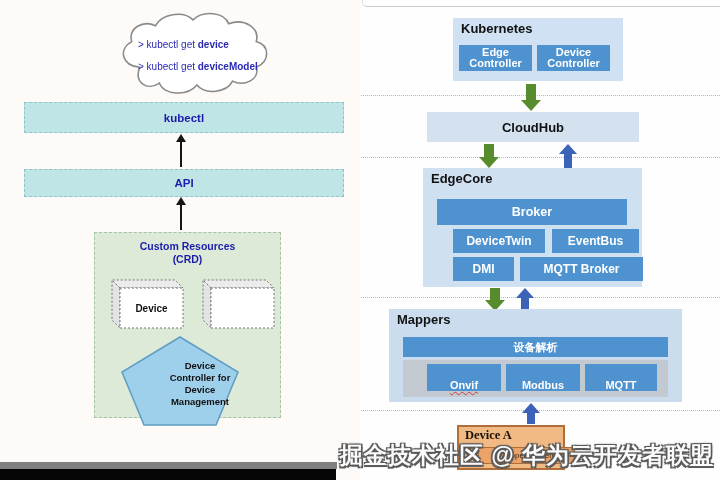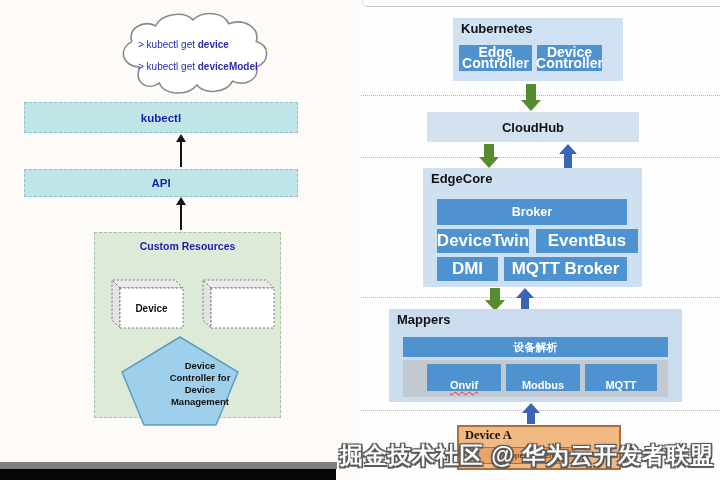--- a/index.html
+++ b/index.html
@@ -14,21 +14,21 @@
     border-bottom:1px solid #c9c9c9; border-left:1px solid #dddddd; border-radius:0 0 0 5px; }
   .dotline { position:absolute; left:361px; width:359px; height:0; border-top:1px dotted #b9b9b9; }
 
   
   .cloud-wrap { position:absolute; left:110px; top:8px; width:168px; height:90px; }
   .cloud-wrap svg { position:absolute; inset:0; }
   .cloud-text { position:absolute; left:28px; top:26px; font-size:10px; color:#2a2ab2; line-height:22px; white-space:nowrap; }
   .cloud-text b { font-weight:bold; }
 
   
-  .teal-bar { position:absolute; left:24px; width:274px; background:var(--teal-box);
+  .teal-bar { position:absolute; left:24px; width:320px; background:var(--teal-box);
     border:1px dashed var(--teal-border); display:flex; align-items:center; justify-content:center;
     color:var(--navy-text); font-weight:bold; font-size:11.5px; }
 
   
   .thin-arr { position:absolute; width:2px; background:#151515; }
   .thin-arr::before { content:""; position:absolute; top:-7px; left:-4px; width:0; height:0;
     border-left:5px solid transparent; border-right:5px solid transparent; border-bottom:8px solid #151515; }
 
   
   .crd-box { position:absolute; left:94px; top:232px; width:187px; height:186px;
@@ -50,37 +50,37 @@
   .box-k8s      { left:453px; top:18px;  width:170px; height:63px;  background:var(--panel-blue); }
   .box-cloudhub { left:427px; top:112px; width:212px; height:30px;  background:var(--cloudhub-blue);
                   display:flex; align-items:center; justify-content:center; }
   .box-edgecore { left:423px; top:168px; width:219px; height:119px; background:var(--edgecore-blue); }
   .box-mappers  { left:389px; top:309px; width:293px; height:93px;  background:var(--mappers-blue);padding-left:48px; }
   .panel-title { position:absolute; left:8px; top:3px; font-size:13px; font-weight:600; color:#111; }
   .cloudhub-label { font-size:13px; font-weight:600; color:#111; }
 
   .blue-btn { position:absolute; background:var(--button-blue); color:#fff; font-weight:600;
     display:flex; align-items:center; justify-content:center; text-align:center; }
-  .btn-2line { font-size:14px; line-height:11px; padding:0 0; }
-  .btn-mid   { font-size:17px; }
+  .btn-2line { font-size:11px; line-height:11px; padding:0 0; }
+  .btn-mid   { font-size:12px;margin-left:16px; }
   .btn-big   { font-size:12.5px; }
   .btn-sm    { font-size:11px;align-items:flex-end; }
   .grey-row { position:absolute; left:14px; top:51px; width:265px; height:37px; background:var(--grey-row); }
   .squiggle { text-decoration:underline wavy #cc3b3b; text-decoration-thickness:1px; text-underline-offset:2px; }
 
   
   .arr { position:absolute; display:flex; flex-direction:column; align-items:center; }
   .arr .shaft { flex:1; }
   .arr.green .shaft { width:10px; background:var(--arrow-green); }
   .arr.blue  .shaft { width:8px;  background:var(--arrow-blue); }
   .arr.down.green .head { width:0; height:0; border-left:10px solid transparent; border-right:10px solid transparent; border-top:11px solid var(--arrow-green); }
   .arr.up.blue    .head { width:0; height:0; border-left:9px solid transparent;  border-right:9px solid transparent;  border-bottom:10px solid var(--arrow-blue); }
 
   
-  .device-a { position:absolute; left:457px; top:425px; width:164px; height:45px;
+  .device-a { position:absolute; left:457px; top:425px; width:108px; height:45px;
     background:var(--device-orange); border:2px solid var(--device-border); }
   .device-a-title { position:absolute; left:6px; top:1px; font-family:"Liberation Serif", serif;
     font-size:12.5px; font-weight:bold; color:#1a1208; }
   .device-a-inner { position:absolute; left:19px; top:20px; width:97px; height:17px;
     background:var(--device-orange-inner); border:1px solid var(--device-border);
     display:flex; align-items:center; justify-content:center; font-size:8px; color:#33220f; }
 
   
   .watermark { position:absolute; right:6px; top:440px; font-size:23px; font-weight:bold;
     letter-spacing:1px; color:#fbfbfb; white-space:nowrap;
@@ -120,20 +120,21 @@
 
   <div class="teal-bar" style="top:169px;height:28px">
     <span>API</span>
   </div>
 
   <div class="thin-arr" style="left:180px;top:204px;height:26px"></div>
 
   <div class="crd-box">
     <div class="crd-title">
       <div>Custom Resources</div>
+      <div>(CRD)</div>
     </div>
   </div>
 
   <div class="cube" style="left:106px;top:276px">
     <svg viewBox="0 0 78 54">
       <polygon points="14,12 6,4 6,44 14,52" fill="#e3e3e3" stroke="#777" stroke-width="1" stroke-dasharray="2,2"></polygon>
       <polygon points="14,12 6,4 69,4 77,12" fill="#ececec" stroke="#777" stroke-width="1" stroke-dasharray="2,2"></polygon>
       <rect x="14" y="12" width="63" height="40" fill="#ffffff" stroke="#777" stroke-width="1" stroke-dasharray="2,2"></rect>
     </svg>
     <div class="cube-label">Device</div>
@@ -154,21 +155,21 @@
     <div class="pent-text">
       <div>Device Controller for</div>
       <div>Device</div>
       <div>Management</div>
     </div>
   </div>
 
   <div class="panel box-k8s">
     <div class="panel-title">Kubernetes</div>
     <div class="blue-btn btn-2line" style="left:6px;top:27px;width:73px;height:26px">Edge Controller</div>
-    <div class="blue-btn btn-2line" style="left:84px;top:27px;width:65px;height:26px">Device Controller</div>
+    <div class="blue-btn btn-2line" style="left:84px;top:27px;width:73px;height:26px">Device Controller</div>
   </div>
 
   <div class="arr down green" style="left:521px;top:84px;height:27px">
     <div class="shaft"></div>
       <div class="head"></div>
   </div>
 
   <div class="panel box-cloudhub">
     <span class="cloudhub-label">CloudHub</span>
   </div>
@@ -179,21 +180,21 @@
   </div>
   <div class="arr up blue" style="left:559px;top:144px;height:24px">
     <div class="head"></div>
       <div class="shaft"></div>
   </div>
 
   <div class="panel box-edgecore">
     <div class="panel-title">EdgeCore</div>
     <div class="blue-btn btn-big" style="left:14px;top:31px;width:190px;height:26px">Broker</div>
     <div class="blue-btn btn-mid" style="left:14px;top:61px;width:92px;height:24px">DeviceTwin</div>
-    <div class="blue-btn btn-mid" style="left:113px;top:61px;width:102px;height:24px">EventBus</div>
+    <div class="blue-btn btn-mid" style="left:113px;top:61px;width:87px;height:24px">EventBus</div>
     <div class="blue-btn btn-mid" style="left:14px;top:89px;width:61px;height:24px">DMI</div>
     <div class="blue-btn btn-mid" style="left:81px;top:89px;width:123px;height:24px">MQTT Broker</div>
   </div>
 
   <div class="arr down green" style="left:485px;top:288px;height:23px">
     <div class="shaft"></div>
       <div class="head"></div>
   </div>
   <div class="arr up blue" style="left:516px;top:288px;height:23px">
     <div class="head"></div>

